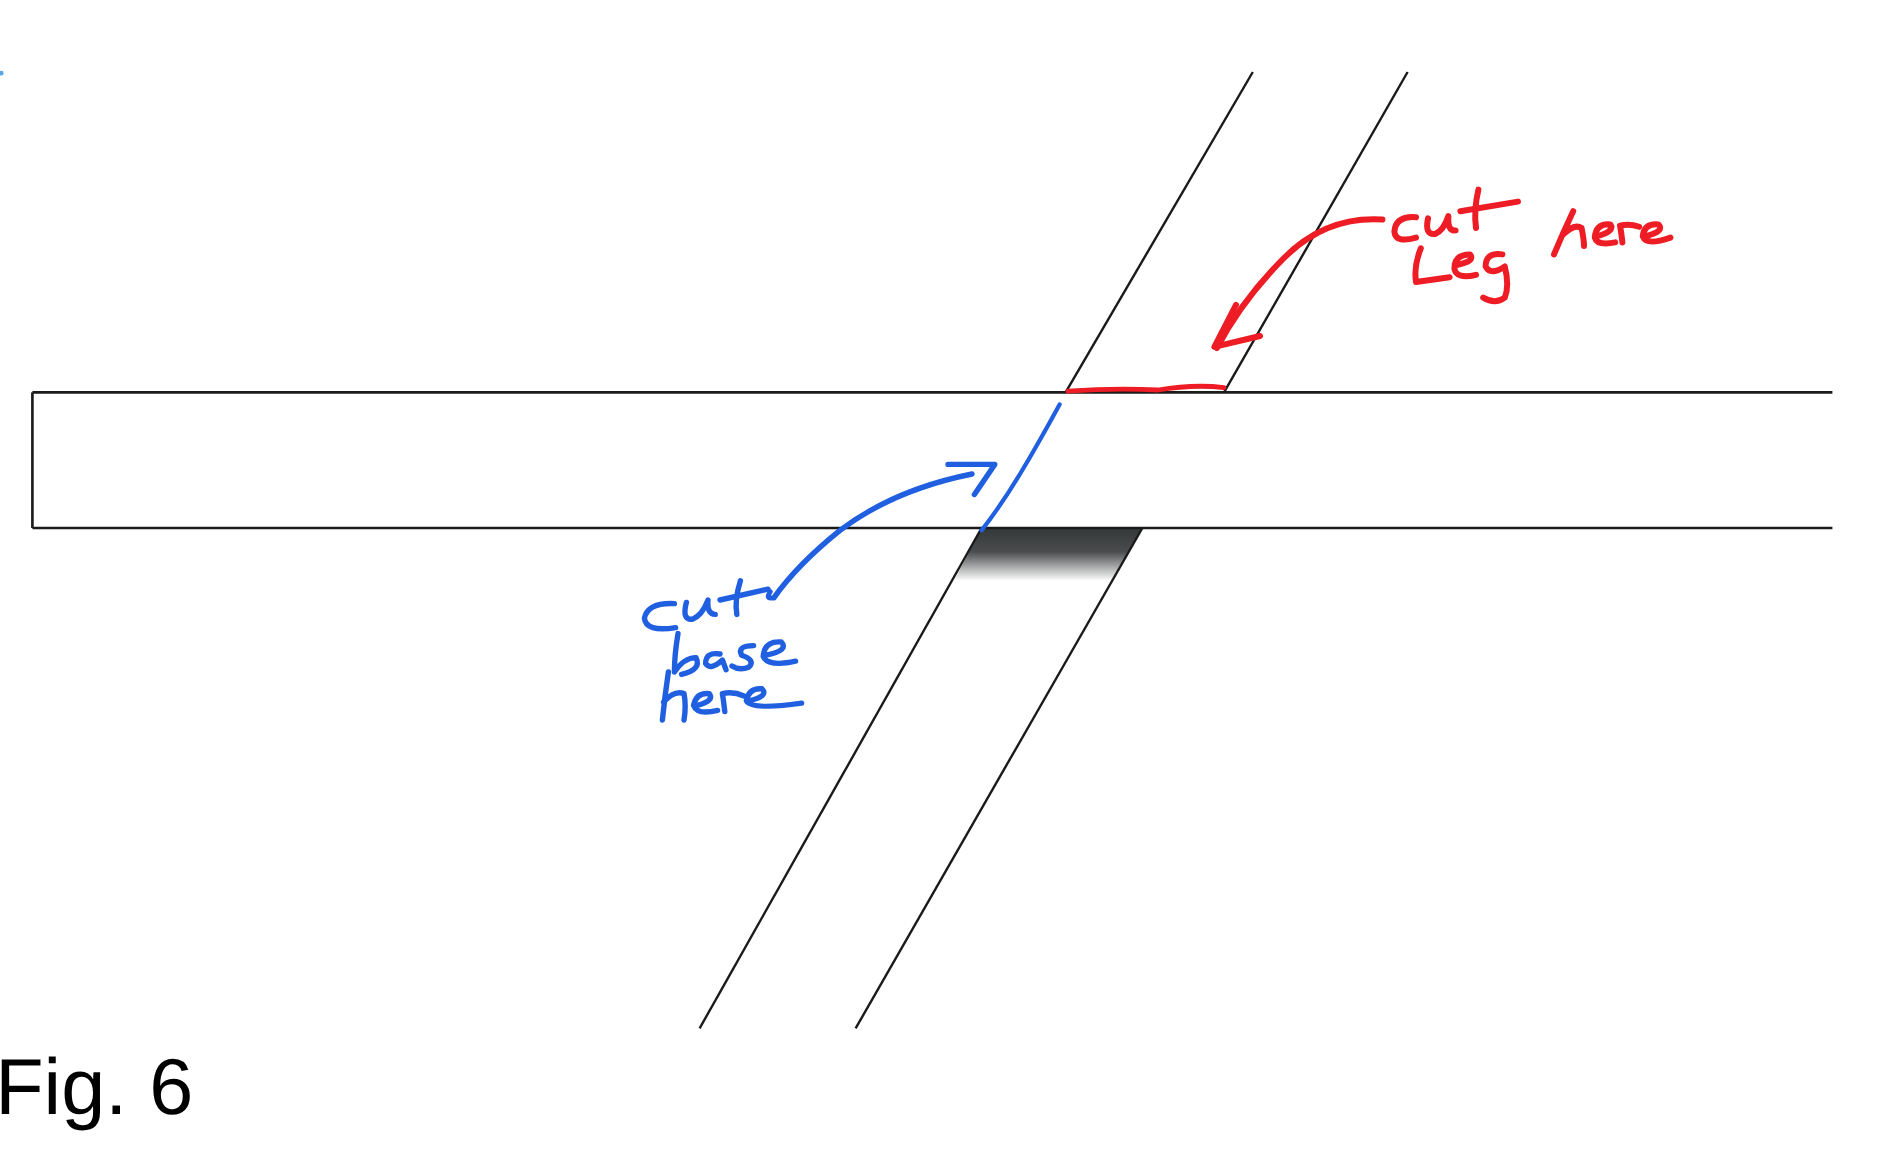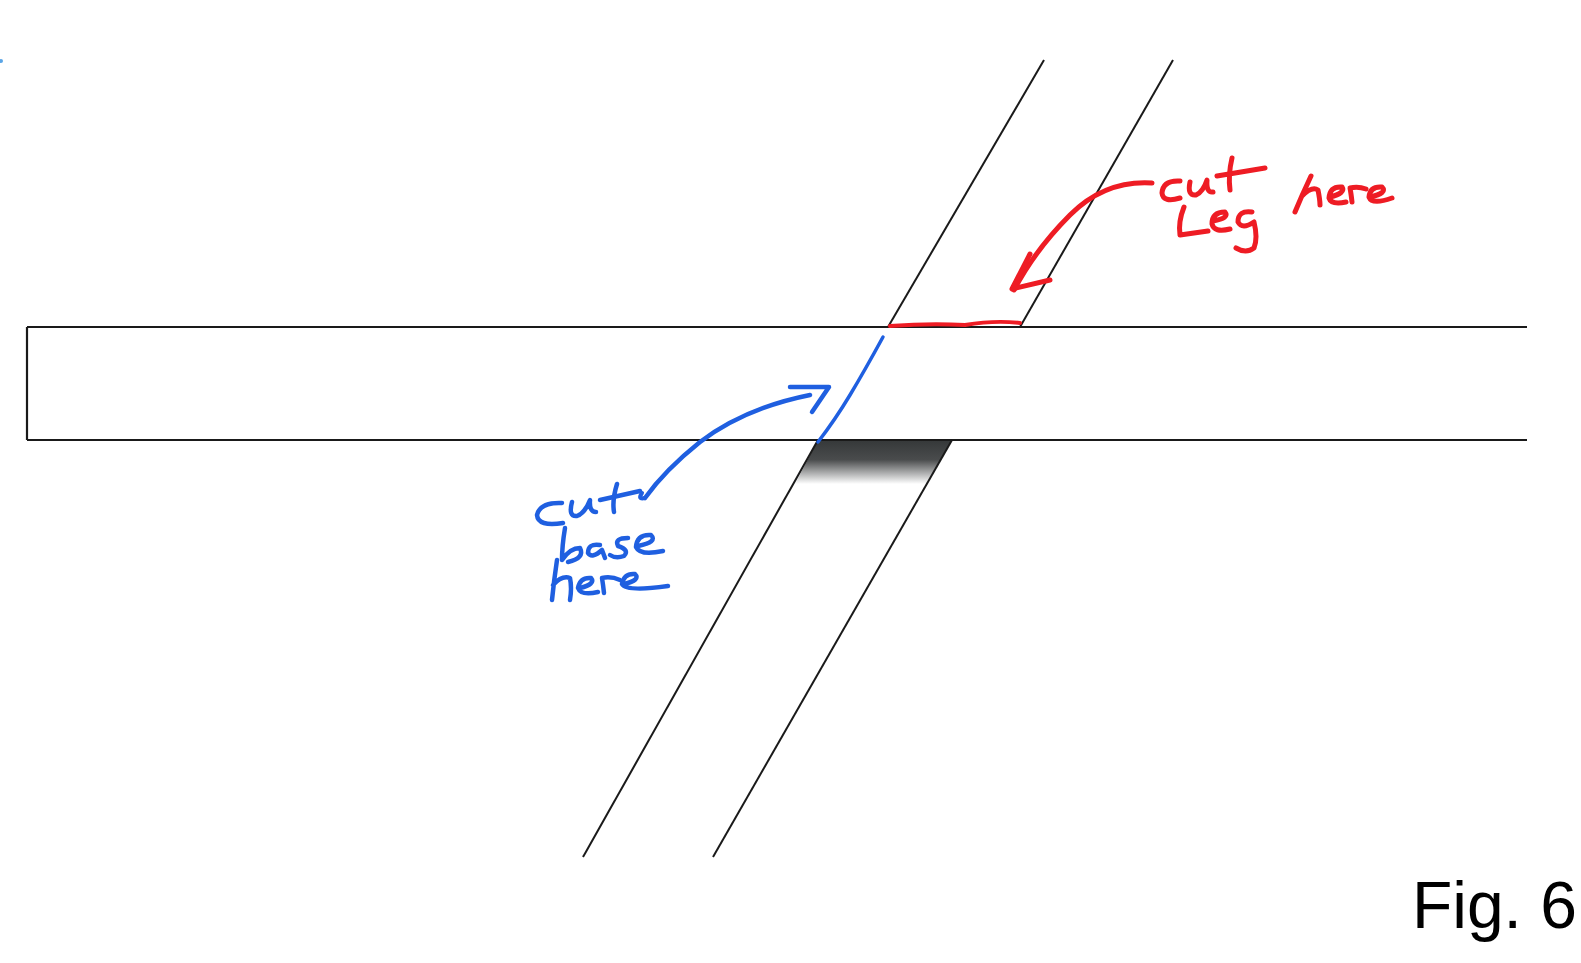--- a/index.html
+++ b/index.html
@@ -19,21 +19,21 @@
       left: 0;
       top: 0;
       width: 1581px;
       height: 963px;
     }
     #caption {
       position: absolute;
       left: 0;
       width: 1581px;
       top: 872px;
-      text-align: right;
+      text-align: left;
       font-family: "Liberation Sans", sans-serif;
       font-size: 66px;
       color: #000000;
       line-height: 1;
       padding-left: 0;
     }
     #caption span {
       position: relative;
       left: -4px;
     }

